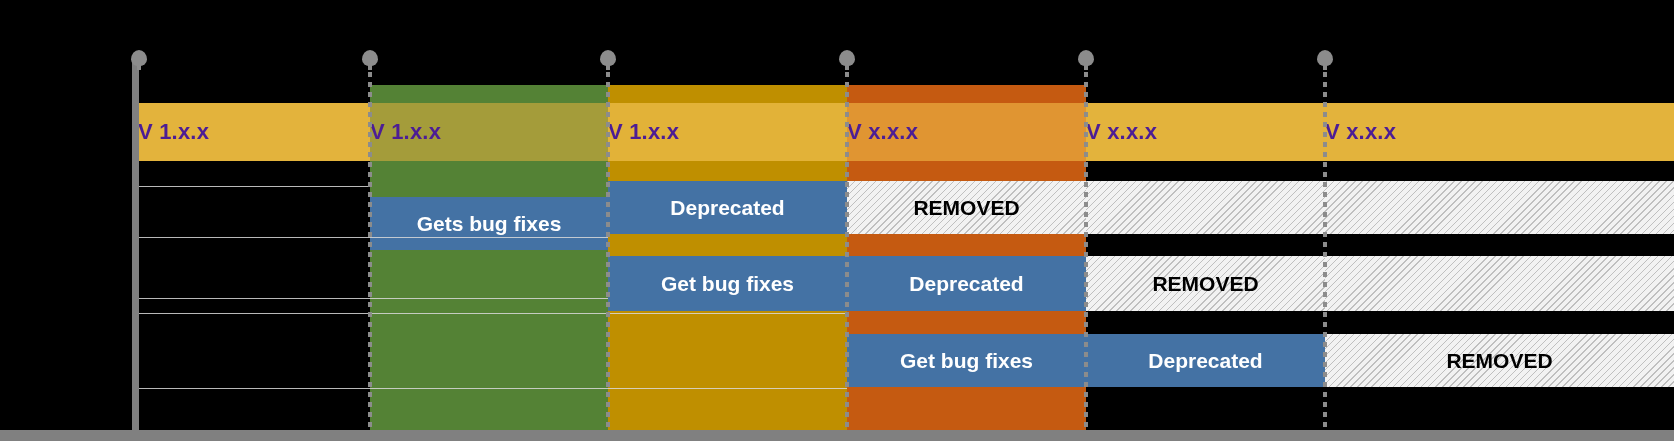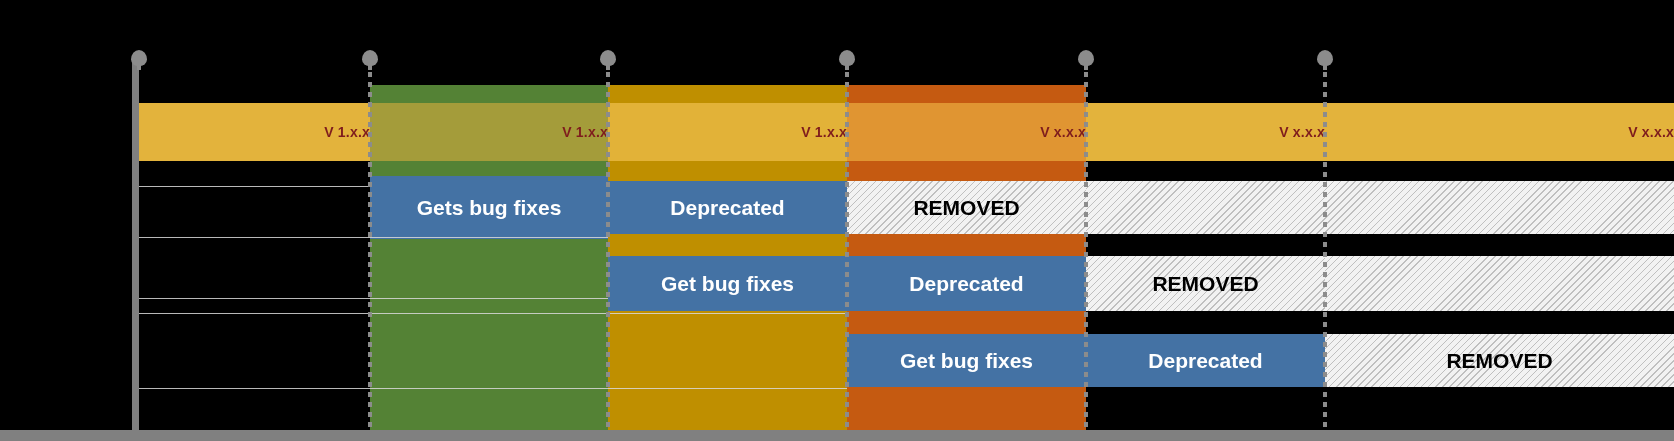--- a/index.html
+++ b/index.html
@@ -5,22 +5,22 @@
   html,body{margin:0;padding:0;background:#000;}
   body{width:1674px;height:441px;overflow:hidden;
        font-family:"Liberation Sans","DejaVu Sans",sans-serif;}
   #stage{position:relative;width:1674px;height:441px;background:#000;}
 
   .band{position:absolute;}
   .col-green{background:#548235;}
   .col-gold{background:#bf8f00;}
   .col-orange{background:#c55a11;}
 
-  .vbar{position:absolute;display:flex;align-items:center;justify-content:flex-end;
-        color:#7f1d1d;font-weight:bold;font-size:14px;letter-spacing:.2px;}
+  .vbar{position:absolute;display:flex;align-items:center;justify-content:flex-start;
+        color:#4c1d95;font-weight:bold;font-size:22px;letter-spacing:.2px;}
   .vbar.plain{background:#e3b33c;}
   .vbar.on-green{background:#a49c3a;}
   .vbar.on-gold{background:#e2b238;}
   .vbar.on-orange{background:#e09532;}
 
   .sbar{position:absolute;display:flex;align-items:center;justify-content:center;
         background:#4472a4;color:#fff;font-weight:bold;font-size:21px;}
 
   .removed{position:absolute;display:flex;align-items:center;justify-content:center;
            color:#000;font-weight:bold;font-size:21px;
@@ -65,21 +65,21 @@
   <div class="vbar plain" style="left:1086px;top:103px;width:239px;height:58px;">
       <span>V x.x.x</span>
     </div>
   <div class="vbar plain" style="left:1325px;top:103px;width:349px;height:58px;">
       <span>V x.x.x</span>
     </div>
 
   <div class="removed" style="left:1086px;top:181px;width:588px;height:53px;">
       <span></span>
     </div>
-  <div class="sbar" style="left:370px;top:176px;width:238px;height:63px;align-items:center;">
+  <div class="sbar" style="left:370px;top:197px;width:238px;height:53px;align-items:center;">
       <span>Gets bug fixes</span>
     </div>
   <div class="sbar" style="left:608px;top:181px;width:239px;height:53px;">
       <span>Deprecated</span>
     </div>
   <div class="removed" style="left:847px;top:181px;width:239px;height:53px;">
       <span>REMOVED</span>
     </div>
 
   <div class="removed" style="left:1325px;top:256px;width:349px;height:55px;">

